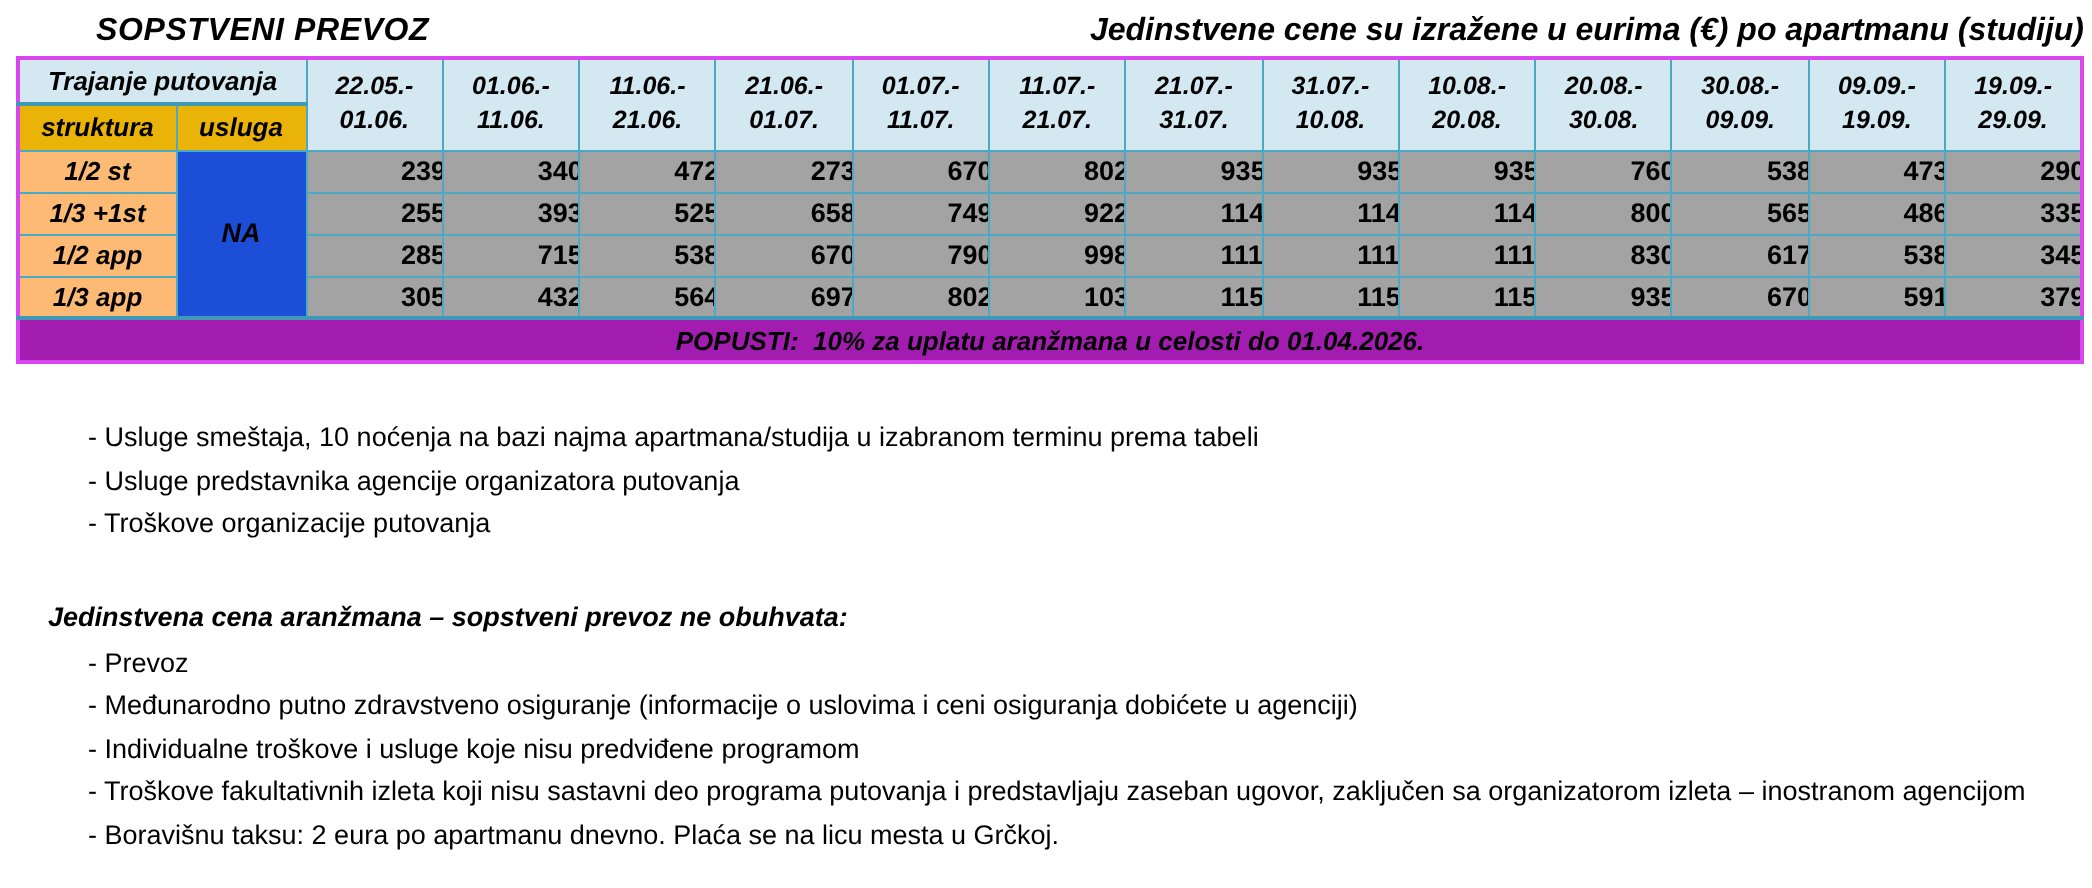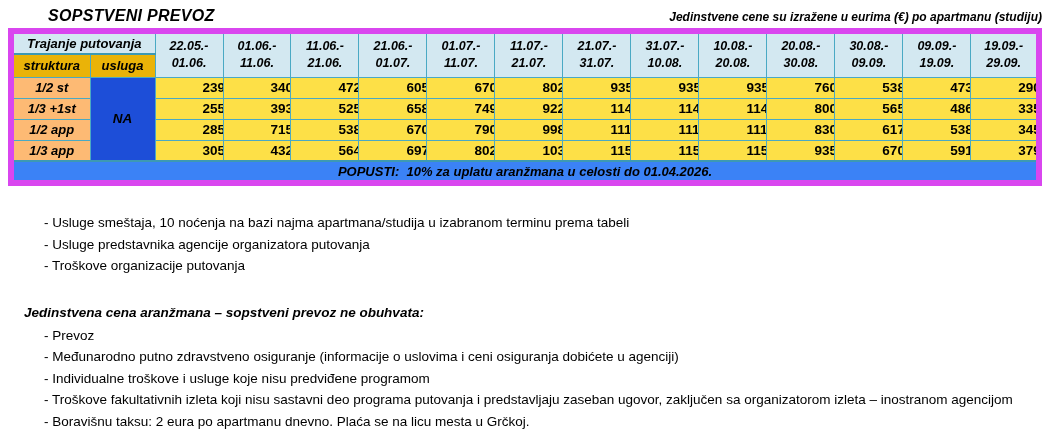--- a/index.html
+++ b/index.html
@@ -19,31 +19,31 @@
     padding: 1px 0 3px 40px;
   }
   .doc-title {
     font-size: 16px;
     font-weight: bold;
     font-style: italic;
     letter-spacing: .3px;
   }
   .doc-note {
     margin-left: auto;
-    font-size: 12px;
+    font-size: 16px;
     font-weight: bold;
     font-style: italic;
   }
 
   
   table.price-table {
     border-collapse: collapse;
     table-layout: fixed;
     width: 1034px;
-    border: 6px solid #d946ef;
+    border: 2px solid #d946ef;
   }
   table.price-table td {
     border: 1px solid #4aa9c4;
     overflow: hidden;
   }
   .corner {
     background: #d3e8f1;
     text-align: center;
     font-weight: bold;
     font-style: italic;
@@ -83,29 +83,29 @@
     background: #1d4ed8;
     text-align: center;
     font-weight: bold;
     font-style: italic;
     font-size: 13.5px;
     border-right: 2px solid #ffffff;
     border-top: 1px solid #ffffff;
     border-bottom: 1px solid #ffffff;
   }
   td.price {
-    background: #fde047;
+    background: #a3a3a3;
     text-align: center;
     font-weight: bold;
     font-size: 13.5px;
     height: 21px;
     padding-left: 47px;
   }
   tr.popusti td {
-    background: #3b82f6;
+    background: #a21caf;
     text-align: center;
     font-weight: bold;
     font-style: italic;
     font-size: 13px;
     height: 22px;
     border-top: 2px solid #3d99b4;
     white-space: pre-wrap;
   }
 
   
@@ -186,21 +186,21 @@
         <td class="subhdr">struktura</td>
         <td class="subhdr">usluga</td>
       </tr>
 
       <tr>
         <td class="rowlabel">1/2 st</td>
         <td class="na-cell" rowspan="4">NA</td>
         <td class="price">239</td>
         <td class="price">340</td>
         <td class="price">472</td>
-        <td class="price">605</td>
+        <td class="price">273</td>
         <td class="price">670</td>
         <td class="price">802</td>
         <td class="price">935</td>
         <td class="price">935</td>
         <td class="price">935</td>
         <td class="price">760</td>
         <td class="price">538</td>
         <td class="price">473</td>
         <td class="price">290</td>
       </tr>

